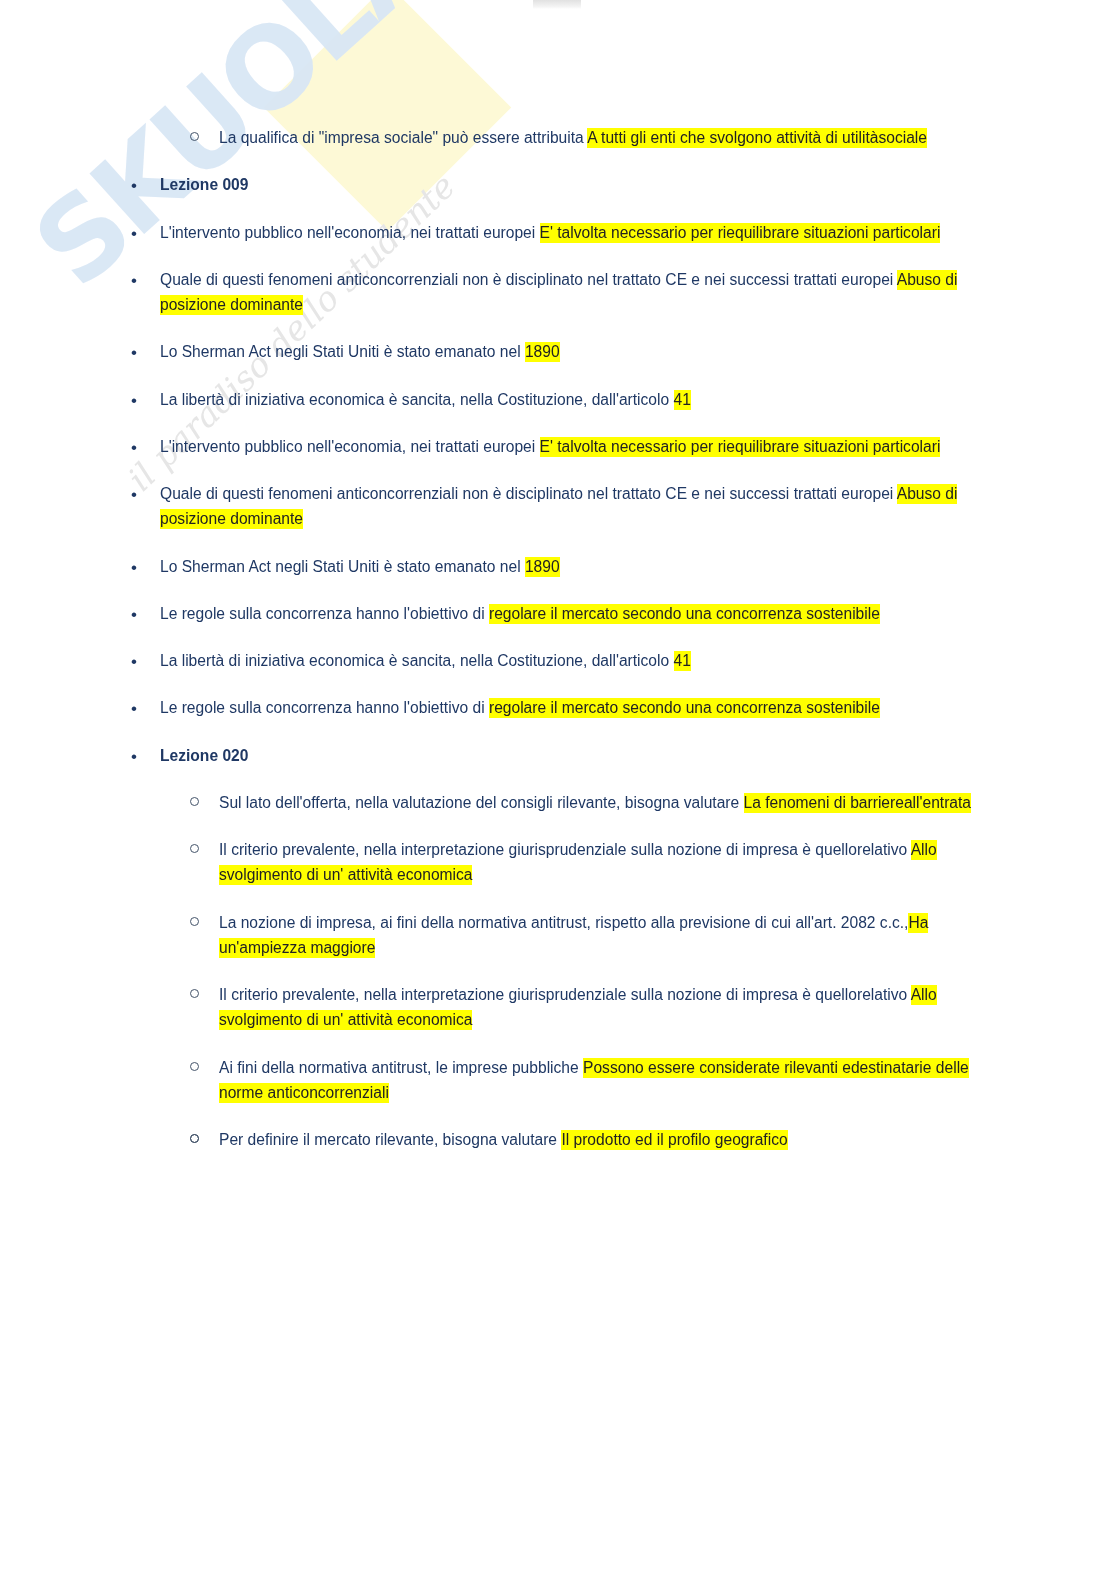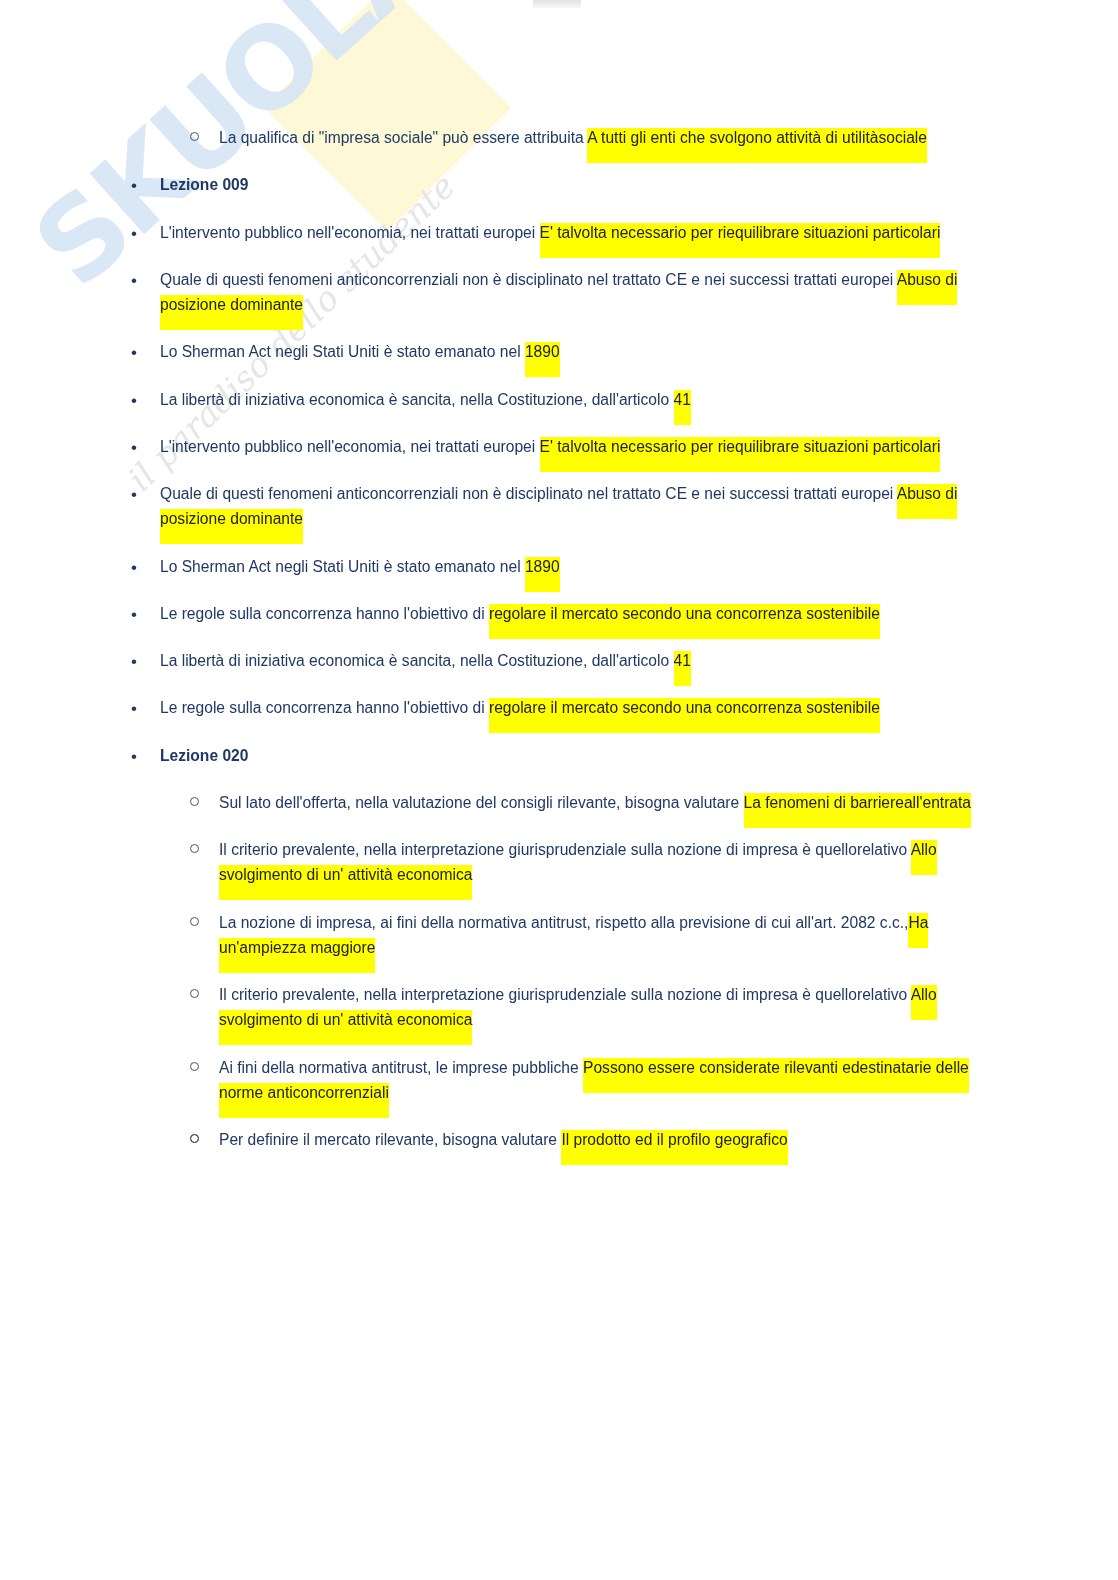--- a/index.html
+++ b/index.html
@@ -127,21 +127,21 @@
   }
 
   .lesson {
     font-weight: 700;
     color: #1f3864;
   }
 
   mark.hl {
     background: #ffff00;
     color: #222222;
-    padding: 1px 0 17px 0;
+    padding: 1px 0 2px 0;
     box-decoration-break: clone;
     -webkit-box-decoration-break: clone;
   }
 
   .spacer-top { height: 125px; }
 </style>
 </head>
 <body>
 
 <div class="page">

